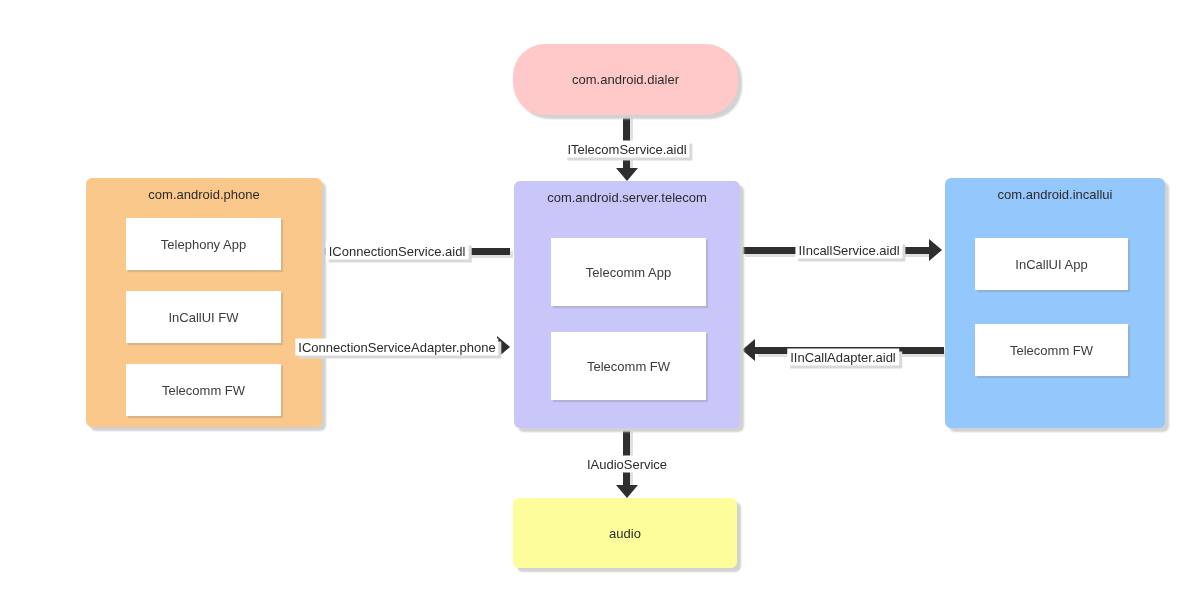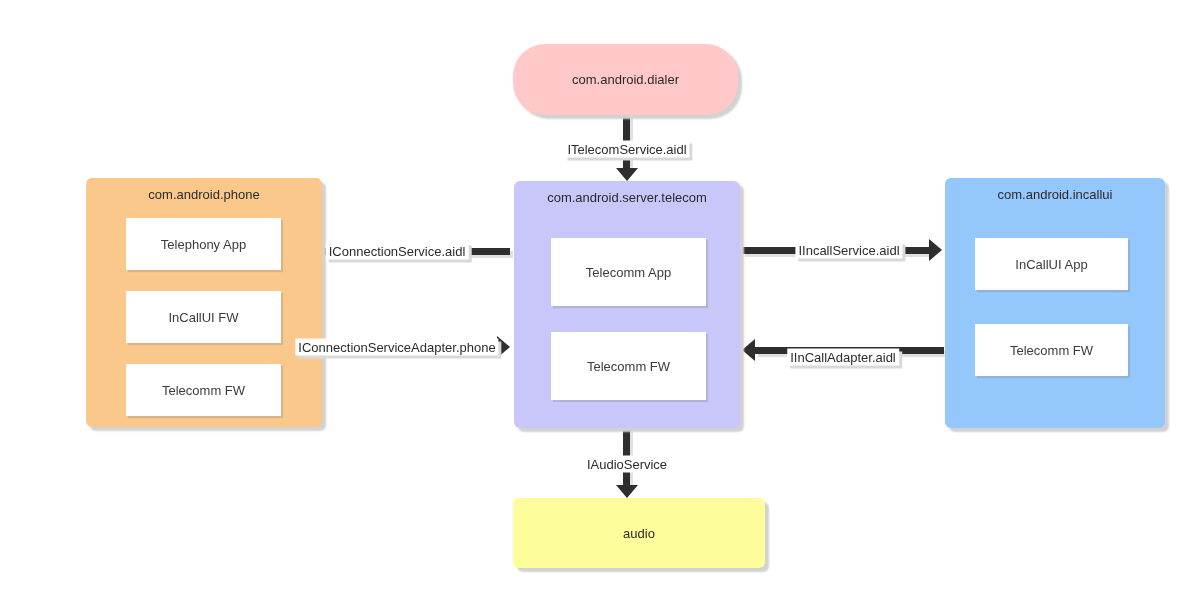--- a/index.html
+++ b/index.html
@@ -35,21 +35,21 @@
     display: flex;
     align-items: center;
     justify-content: center;
   }
   .node.leaf .node-title { padding-top: 0; }
 
   #node-dialer   { left: 513px; top: 44px;  width: 225px; height: 71px; border-radius: 32px; }
   #node-phone    { left: 43px;  top: 178px; width: 236px; height: 249px; }
   #node-telecom  { left: 514px; top: 181px; width: 226px; height: 247px; }
   #node-incallui { left: 945px; top: 178px; width: 220px; height: 250px; }
-  #node-audio    { left: 513px; top: 498px; width: 252px; height: 70px; }
+  #node-audio    { left: 513px; top: 498px; width: 224px; height: 70px; }
 
   .subnode {
     position: absolute;
     background: #ffffff;
     display: flex;
     align-items: center;
     justify-content: center;
     color: #3c3c3c;
     box-shadow: 2px 2px 1px rgba(120,120,120,0.25);
   }

